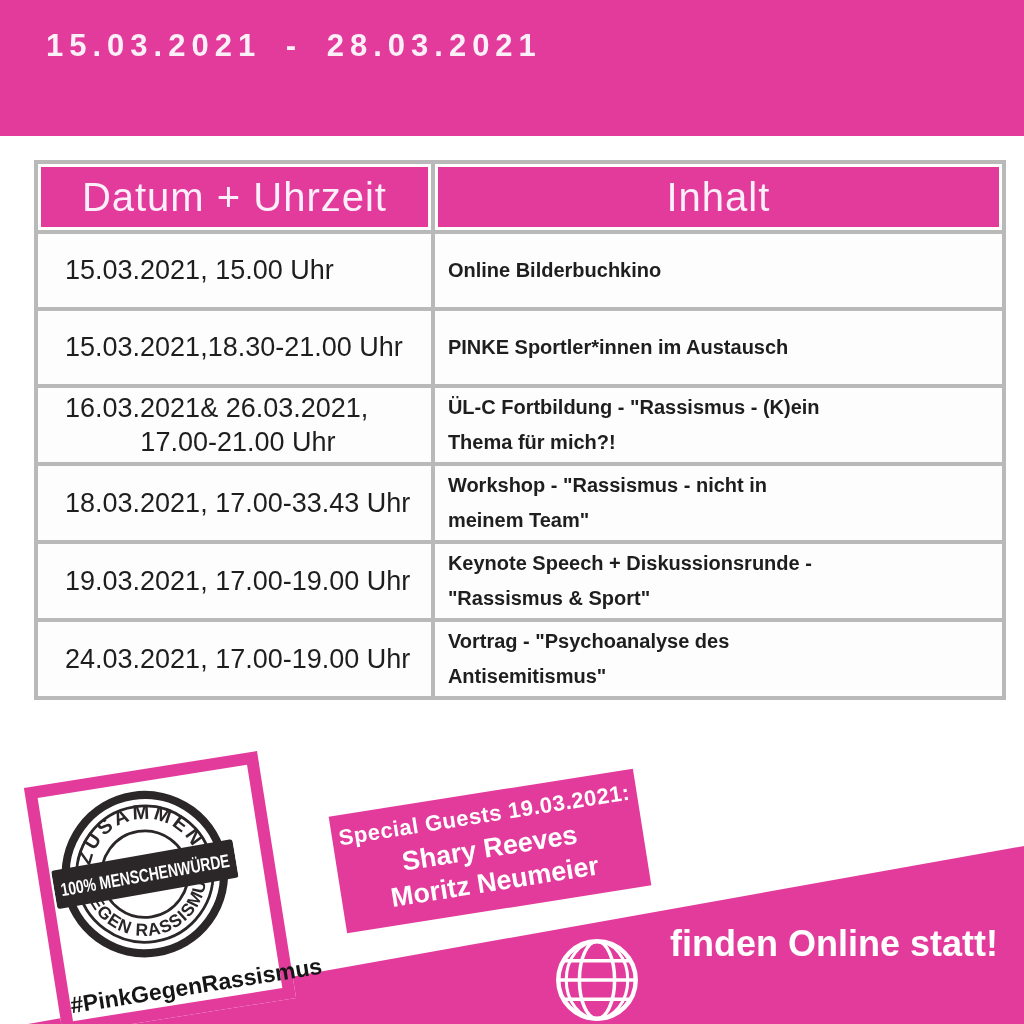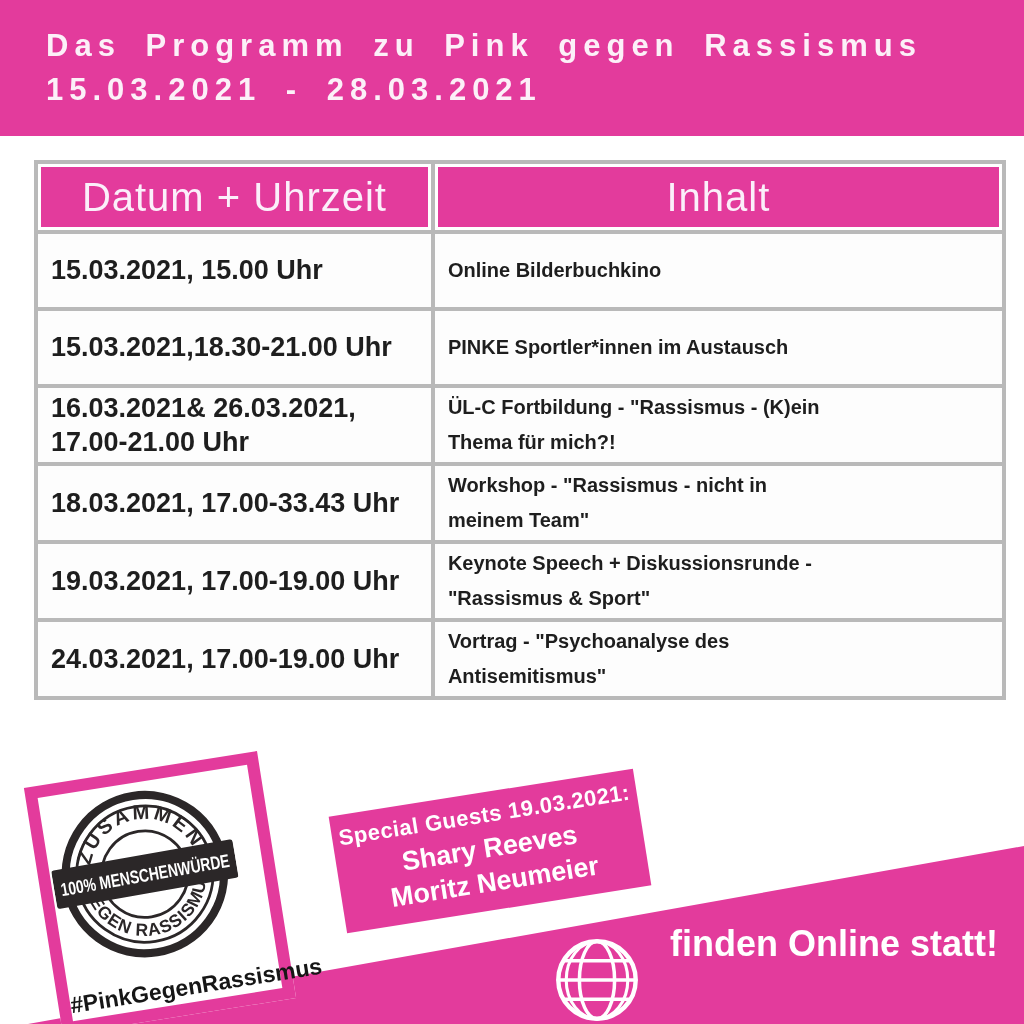--- a/index.html
+++ b/index.html
@@ -15,22 +15,22 @@
   .table-wrap{position:absolute;left:12px;top:160px;width:972px;padding-left:22px;}
   table.sched{width:100%;border-collapse:collapse;table-layout:fixed;}
   table.sched th,table.sched td{border:4px solid #b9b9b9;background:#fdfdfd;vertical-align:middle;}
   table.sched th{
     height:64px;background:#e33b9c;color:#fbeffa;font-weight:400;font-size:40px;
     box-shadow:inset 0 0 0 3px #ffffff;letter-spacing:1px;
   }
   col.c-date{width:41%;}
   col.c-content{width:59%;}
   td.date{height:69px;padding:2px 6px 2px 13px;font-size:27px;color:#1e1e1e;font-weight:400;}
-  td.date .db{font-weight:700;}
-  td.date .dr{font-weight:700;}
+  td.date .db{font-weight:400;margin-left:14px;}
+  td.date .dr{font-weight:400;text-align:center;}
   tr.stacked td.date .db{display:block;line-height:34px;}
   tr.stacked td.date .dr{display:block;line-height:34px;}
   td.content{padding:2px 4px 2px 13px;font-size:20px;font-weight:700;color:#1e1e1e;}
   td.content .cl{display:block;line-height:35px;}
   
   .stamp-frame{
     position:absolute;left:42px;top:768px;width:212px;height:226px;background:#ffffff;
     border:12px solid #e33b9c;transform:rotate(-9deg);transform-origin:50% 50%;
   }
   .stamp-frame svg.seal{position:absolute;left:2px;top:0px;width:184px;height:184px;}
@@ -59,21 +59,20 @@
   }
   svg text{font-family:"Liberation Sans",sans-serif;}
 </style>
 </head>
 <body>
 
 <div class="canvas">
 
   <div class="top-banner">
     <div class="txt">
-      <div class="line">Das Programm zu Pink gegen Rassismus</div>
       <div class="line">15.03.2021 - 28.03.2021</div>
     </div>
   </div>
 
   <div class="table-wrap">
     <table class="sched">
       <colgroup>
           <col class="c-date">
           <col class="c-content">
         </colgroup>

